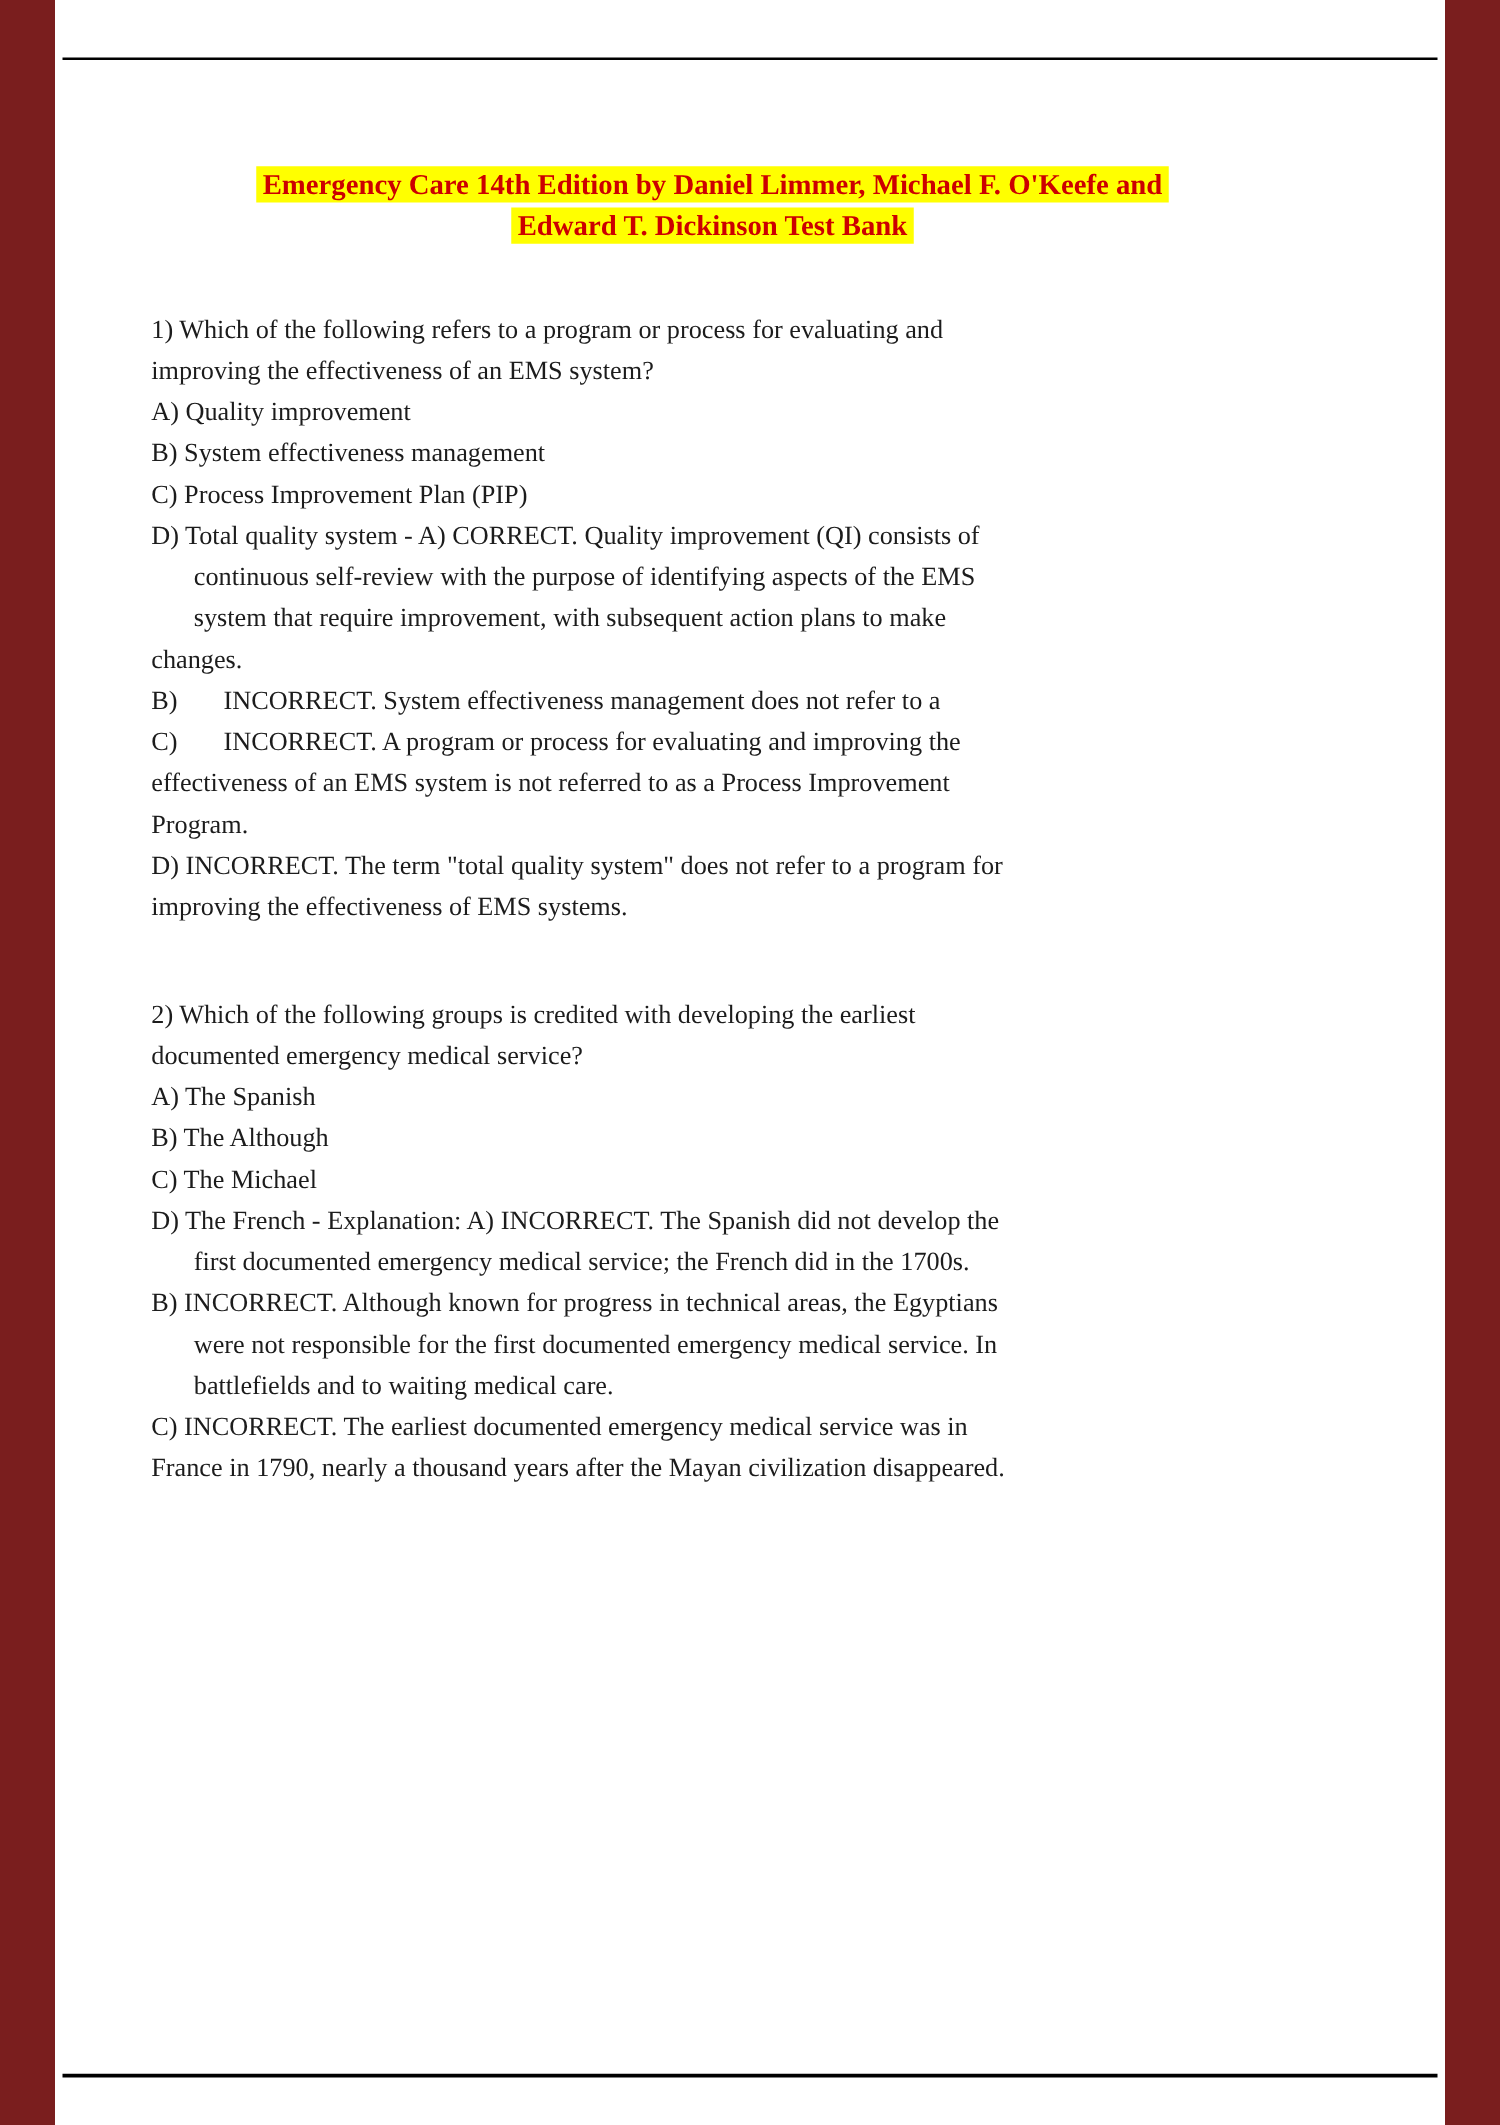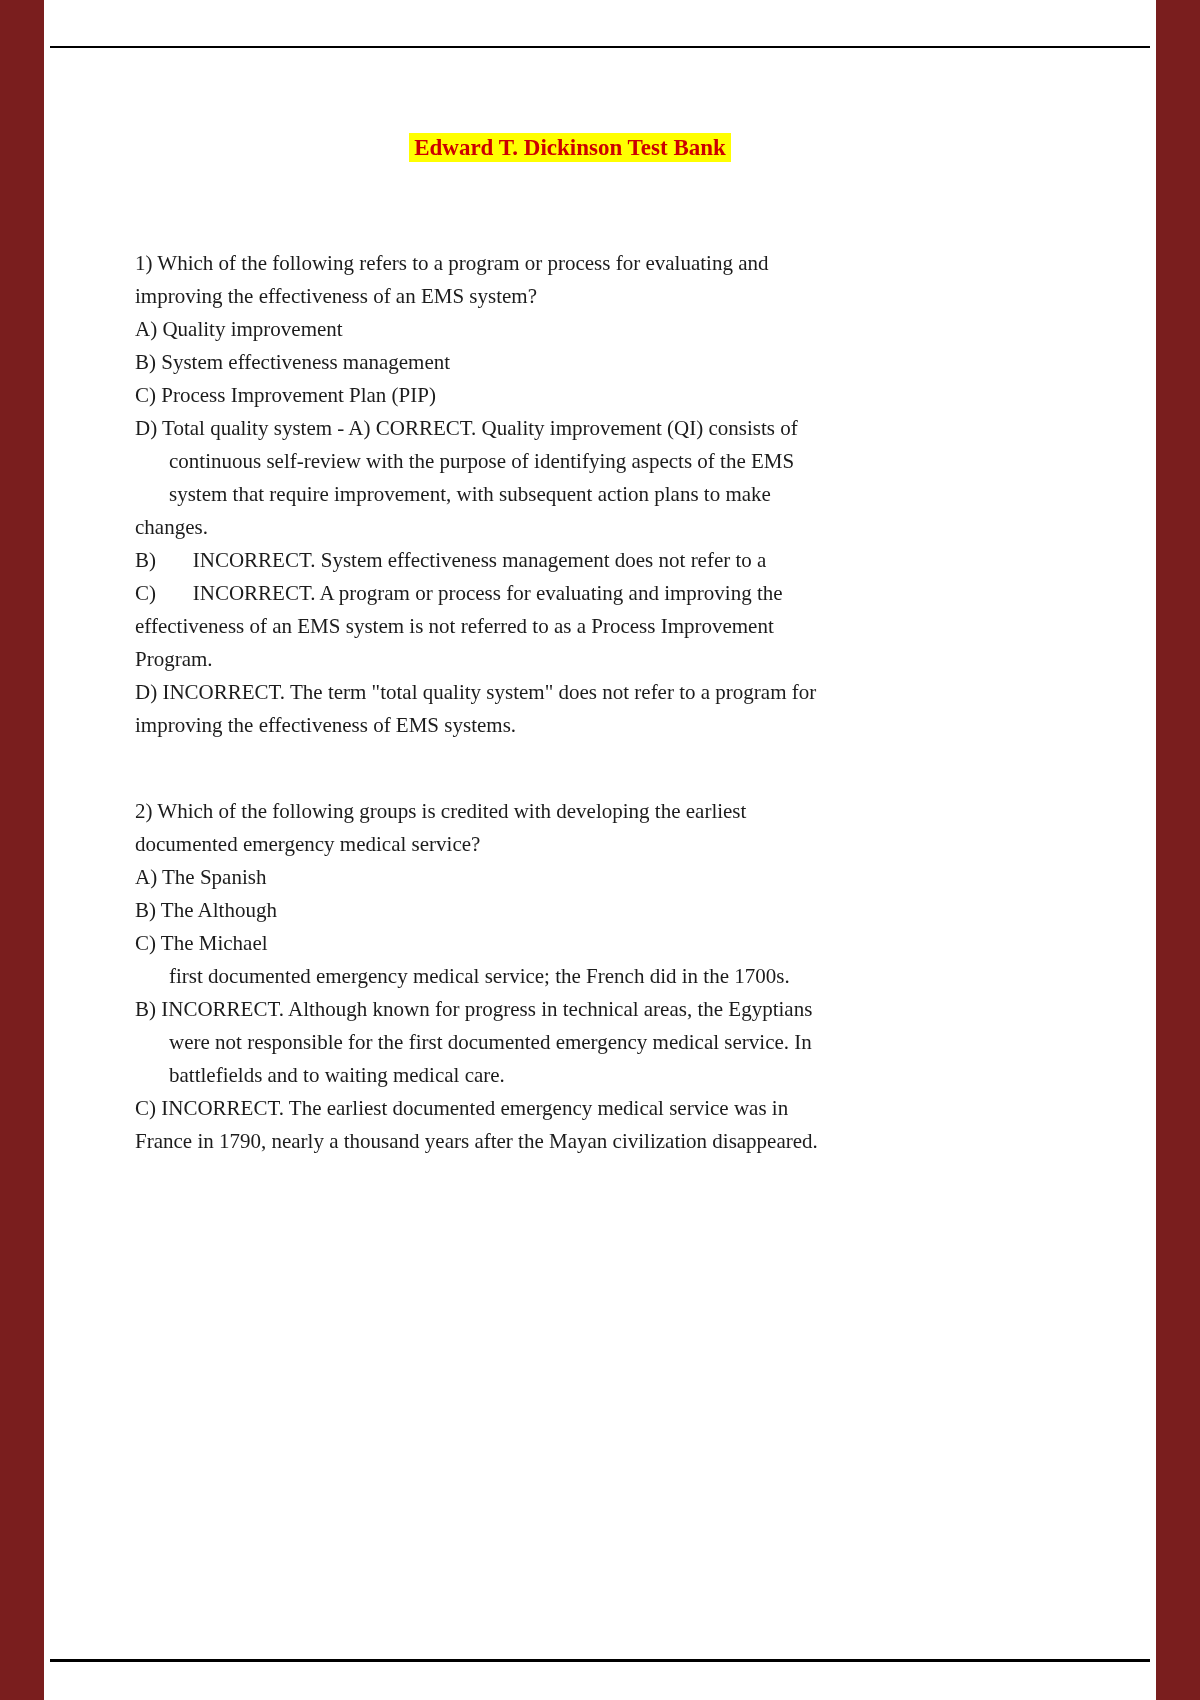--- a/index.html
+++ b/index.html
@@ -19,36 +19,37 @@
   .rule{position:absolute;left:50px;right:50px;background:#000;}
   .rule.top{top:46px;height:2px;}
   .rule.bottom{bottom:38px;height:3px;}
   .title-wrap{
     position:absolute;top:133px;left:120px;width:900px;text-align:center;
     font-weight:bold;font-size:23px;line-height:30px;color:var(--title-text);
   }
   .title-line{margin:0 0 3px 0;}
   .hl{background:var(--highlight);padding:2px 5px;}
   .doc{
-    position:absolute;top:247px;left:135px;width:885px;
+    position:absolute;top:247px;left:121px;width:885px;
     font-size:21px;line-height:33px;color:var(--body-text);
   }
   .line{white-space:normal;}
   .line.indent1{padding-left:34px;}
   .line.blank{height:53px;}
 </style>
 </head>
 <body>
 
 <div class="edge left"></div>
 <div class="edge right"></div>
 <div class="rule top"></div>
 <div class="rule bottom"></div>
 
 <div class="title-wrap">
+  <div class="title-line"><span class="hl">Emergency Care 14th Edition by Daniel Limmer, Michael F. O'Keefe and</span></div>
   <div class="title-line"><span class="hl">Edward T. Dickinson Test Bank</span></div>
 </div>
 
 <div class="doc">
     <div class="line">1) Which of the following refers to a program or process for evaluating and</div>
     <div class="line">improving the effectiveness of an EMS system?</div>
     <div class="line">A) Quality improvement</div>
     <div class="line">B) System effectiveness management</div>
     <div class="line">C) Process Improvement Plan (PIP)</div>
     <div class="line">D) Total quality system - A) CORRECT. Quality improvement (QI) consists of</div>
@@ -60,19 +61,20 @@
     <div class="line">effectiveness of an EMS system is not referred to as a Process Improvement</div>
     <div class="line">Program.</div>
     <div class="line">D) INCORRECT. The term "total quality system" does not refer to a program for</div>
     <div class="line">improving the effectiveness of EMS systems.</div>
     <div class="line blank"></div>
     <div class="line">2) Which of the following groups is credited with developing the earliest</div>
     <div class="line">documented emergency medical service?</div>
     <div class="line">A) The Spanish</div>
     <div class="line">B) The Although</div>
     <div class="line">C) The Michael</div>
+    <div class="line">D) The French - Explanation: A) INCORRECT. The Spanish did not develop the</div>
     <div class="line indent1">first documented emergency medical service; the French did in the 1700s.</div>
     <div class="line">B) INCORRECT. Although known for progress in technical areas, the Egyptians</div>
     <div class="line indent1">were not responsible for the first documented emergency medical service. In</div>
     <div class="line indent1">battlefields and to waiting medical care.</div>
     <div class="line">C) INCORRECT. The earliest documented emergency medical service was in</div>
     <div class="line">France in 1790, nearly a thousand years after the Mayan civilization disappeared.</div>
   </div>
 
 </body></html>

